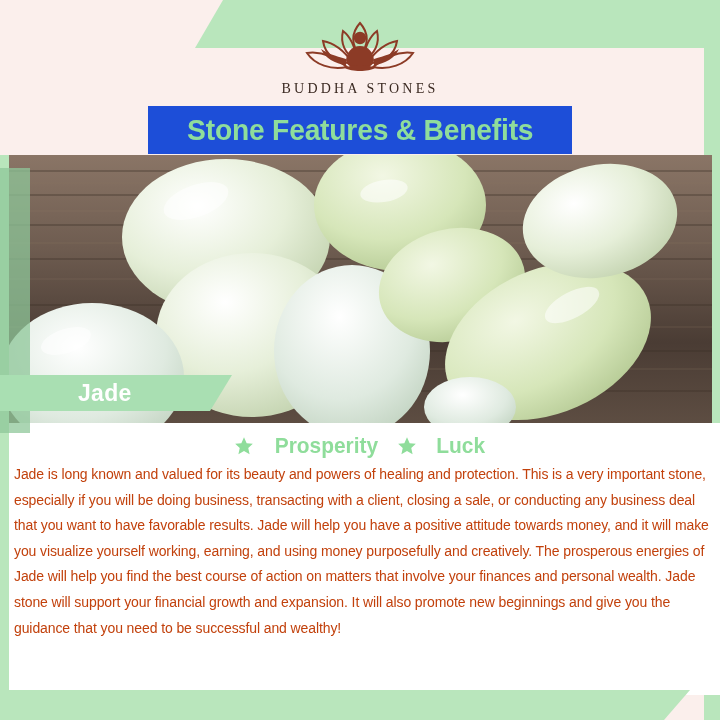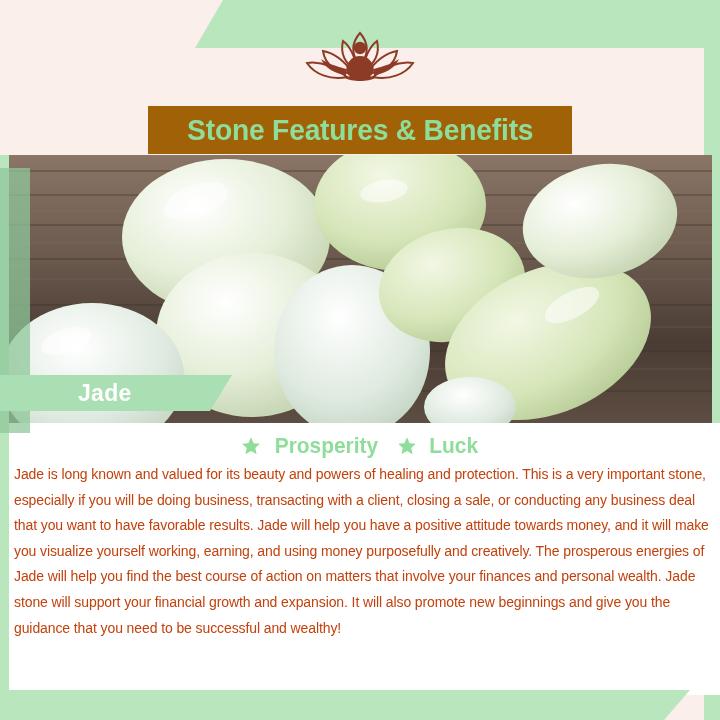--- a/index.html
+++ b/index.html
@@ -46,21 +46,21 @@
   .logo-mark { width:150px; height:62px; display:block; }
   .logo-word {
     font-family:"Liberation Serif", serif;
     font-size:14px; letter-spacing:3.2px; color:#3b2a22;
     margin-top:4px;
   }
 
   
   .title-strip {
     position:absolute; top:106px; left:148px; width:424px; height:48px;
-    background:#a16207; z-index:6;
+    background:#1d4ed8; z-index:6;
     display:flex; align-items:center; justify-content:center;
   }
   .title-text {
     font-size:30px; font-weight:bold; color:#8fdd9b;
     font-stretch:condensed; transform:scaleX(.94);
     white-space:nowrap; letter-spacing:-.2px;
   }
 
   
   .photo {
@@ -80,21 +80,21 @@
     color:#ffffff; font-size:23px; font-weight:bold;
     margin-left:78px; letter-spacing:.3px;
   }
 
   
   .benefits {
     position:absolute; top:430px; left:0; width:720px; height:32px;
     z-index:6; display:flex; align-items:center; justify-content:center;
     gap:16px;
   }
-  .benefit { display:flex; align-items:center; gap:11px; }
+  .benefit { display:flex; align-items:center; gap:18px; }
   .benefit-star { width:20px; height:20px; display:block; }
   .benefit-label {
     font-size:22px; font-weight:bold; color:#8fdd9b;
     font-stretch:condensed; transform:scaleX(.95); white-space:nowrap;
   }
 
   
   .body-wrap {
     position:absolute; top:423px; left:9px; width:711px; height:272px;
     background:#ffffff; z-index:3;
@@ -195,20 +195,21 @@
       </g>
       <g fill="#8c3b26">
         <circle cx="75" cy="23" r="6.2"></circle>
         <path d="M75 31 C67 31 62 37 61 45 C61 50 66 53 75 53 C84 53 89 50 89 45 C88 37 83 31 75 31 Z"></path>
         <path d="M61 44 C50 41 42 38 36 34 C40 43 50 49 61 50 Z"></path>
         <path d="M89 44 C100 41 108 38 114 34 C110 43 100 49 89 50 Z"></path>
         <path d="M60 53 C66 49 84 49 90 53 C84 57 66 57 60 53 Z"></path>
       </g>
     </svg>
   </span>
+  <span class="logo-word">BUDDHA STONES</span>
 </div>
 
 <div class="title-strip">
   <span class="title-text">Stone Features &amp; Benefits</span>
 </div>
 
 <div class="jade-banner">
   <span class="jade-label">Jade</span>
 </div>
 

